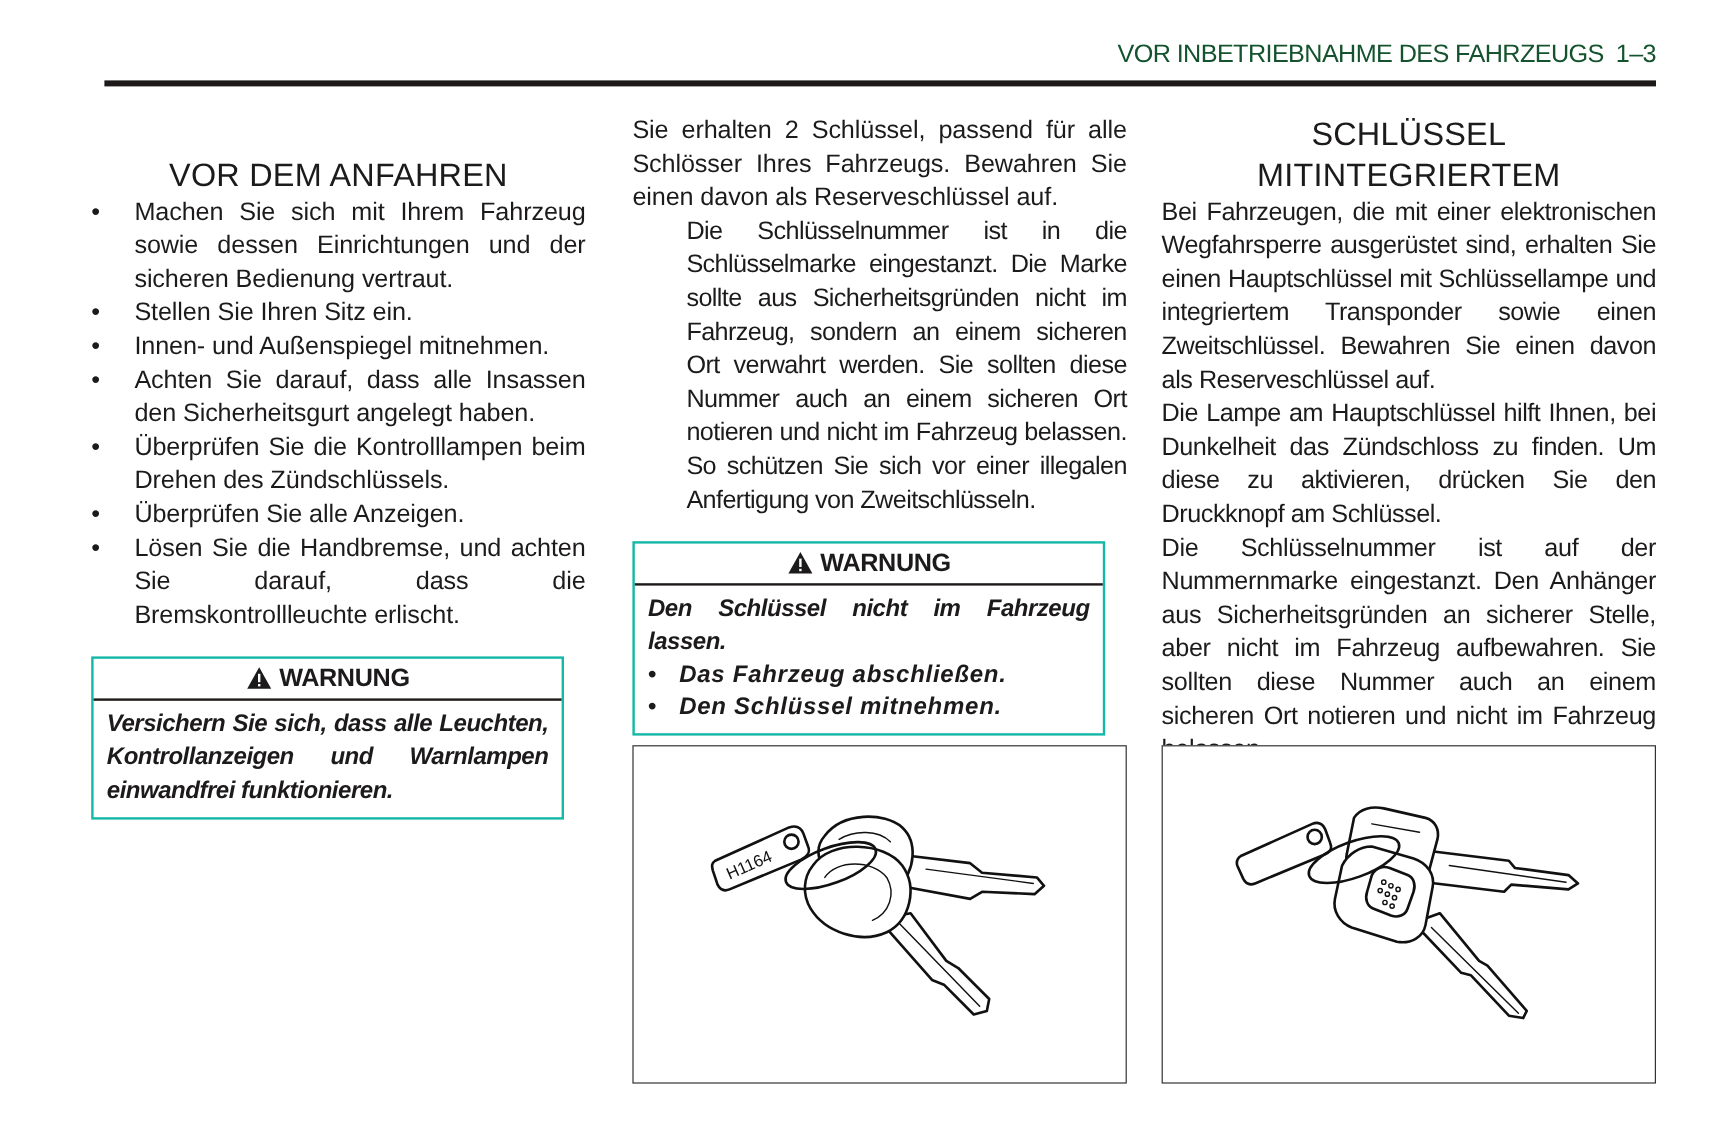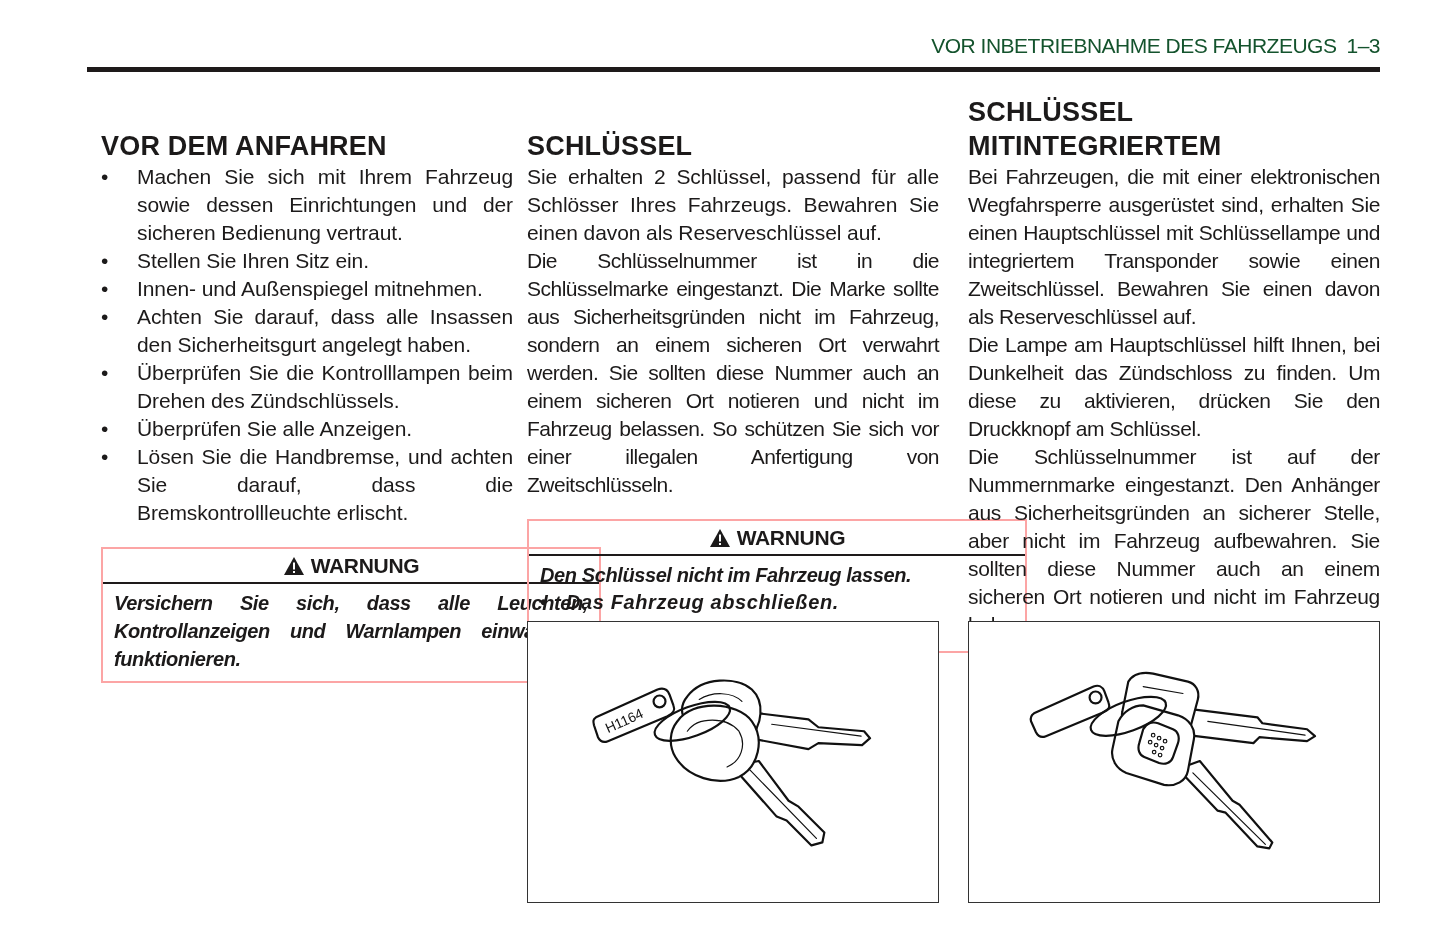--- a/index.html
+++ b/index.html
@@ -11,39 +11,39 @@
       position: absolute; right: 65px; top: 34px;
       font-size: 21px; letter-spacing: -0.5px; color: #14532d;
       white-space: nowrap;
     }
     .running-head .pn { margin-left: 10px; }
     .head-rule {
       position: absolute; left: 87px; top: 67px; width: 1293px; height: 5px;
       background: #1e1a1a;
     }
     .col { position: absolute; width: 412px; top: 95px; }
-    .col1 { left: 101px; }
+    .col1 { left: 76px; }
     .col2 { left: 527px; }
     .col3 { left: 968px; }
     h2 {
-      margin: 0; font-weight: bold; font-size: 27px; line-height: 34px;
-      letter-spacing: 0.2px; color: #1c1a1a;
+      margin: 0; font-weight: normal; font-size: 27px; line-height: 34px;
+      letter-spacing: 0.2px; color: #1c1a1a; text-align: center;
     }
     .col1 h2, .col2 h2 { margin-top: 34px; }
     p, li {
       font-size: 21px; line-height: 28px; margin: 0; letter-spacing: -0.1px;
       text-align: justify; text-align-last: left;
     }
     ul.bullets { list-style: none; margin: 0; padding: 0; }
     ul.bullets li { position: relative; padding-left: 36px; }
     ul.bullets li::before {
       content: "\2022"; position: absolute; left: 0; top: 0;
     }
     .warn {
-      border: 2px solid #fca5a5; box-sizing: border-box; width: 500px;
+      border: 2px solid #14b8a6; box-sizing: border-box; width: 394px;
     }
     .warn-head {
       text-align: center; font-weight: bold; font-size: 21px;
       line-height: 33px; border-bottom: 2px solid #1e1a1a;
       letter-spacing: -0.3px;
     }
     .warn-head svg { vertical-align: -3px; margin-right: 6px; }
     .warn-body {
       padding: 5px 11px 8px 11px;
       font-style: italic; font-weight: bold; font-size: 20px; line-height: 28px;
@@ -90,23 +90,22 @@
             <rect x="10" y="15" width="2" height="2" fill="#fff"></rect>
           </svg><span>WARNUNG</span>
       </div>
       <div class="warn-body">
         <p style="text-align:justify; text-align-last:left;">Versichern Sie sich, dass alle Leuchten, Kontrollanzeigen und Warnlampen einwandfrei funktionieren.</p>
       </div>
     </div>
   </div>
 
   <div class="col col2">
-    <h2>SCHLÜSSEL</h2>
     <p>Sie erhalten 2 Schlüssel, passend für alle Schlösser Ihres Fahrzeugs. Bewahren Sie einen davon als Reserveschlüssel auf.</p>
-    <p style="letter-spacing:-0.5px;">Die Schlüsselnummer ist in die Schlüsselmarke eingestanzt. Die Marke sollte aus Sicherheitsgründen nicht im Fahrzeug, sondern an einem sicheren Ort verwahrt werden. Sie sollten diese Nummer auch an einem sicheren Ort notieren und nicht im Fahrzeug belassen. So schützen Sie sich vor einer illegalen Anfertigung von Zweitschlüsseln.</p>
+    <p style="letter-spacing:-0.5px;margin-left:45px;">Die Schlüsselnummer ist in die Schlüsselmarke eingestanzt. Die Marke sollte aus Sicherheitsgründen nicht im Fahrzeug, sondern an einem sicheren Ort verwahrt werden. Sie sollten diese Nummer auch an einem sicheren Ort notieren und nicht im Fahrzeug belassen. So schützen Sie sich vor einer illegalen Anfertigung von Zweitschlüsseln.</p>
     <div class="warn" style="margin-top:20px;">
       <div class="warn-head">
         <svg width="22" height="20" viewBox="0 0 22 20">
             <path d="M11 1 L21 19 L1 19 Z" fill="#1c1a1a"></path>
             <rect x="10" y="6.5" width="2" height="7" fill="#fff"></rect>
             <rect x="10" y="15" width="2" height="2" fill="#fff"></rect>
           </svg><span>WARNUNG</span>
       </div>
       <div class="warn-body">
         <p>Den Schlüssel nicht im Fahrzeug lassen.</p>

